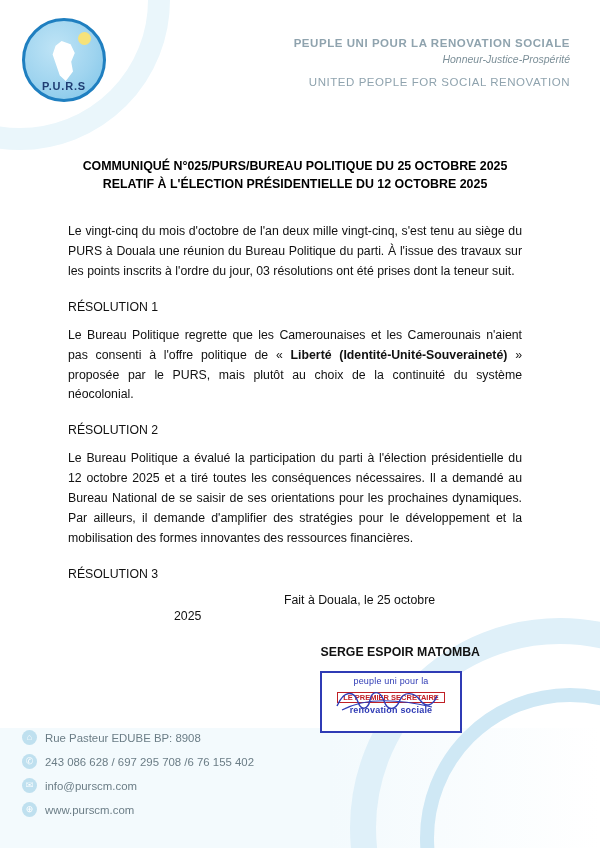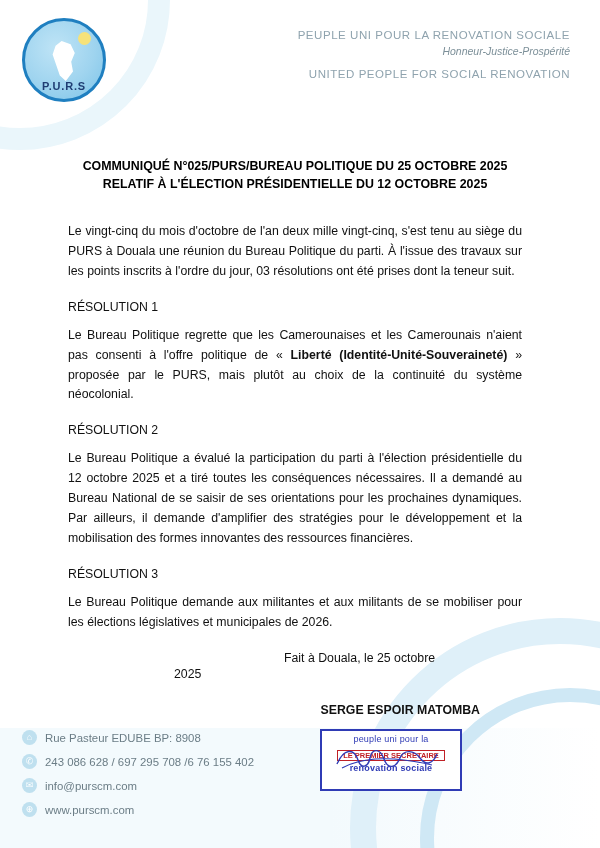--- a/index.html
+++ b/index.html
@@ -120,21 +120,22 @@
   .header-titles {
     margin-left: auto;
     text-align: right;
     padding-top: 10px;
     line-height: 1.35;
   }
   .header-titles .l1 {
     font-size: 11.5px;
     letter-spacing: 0.55px;
     color: #8fa3ae;
-    font-weight: normal;
+    font-weight: bold;
+    margin-top: 8px;
   }
   .header-titles .l2 {
     font-size: 10.5px;
     font-style: italic;
     color: #7d9099;
     margin-bottom: 9px;
   }
   .header-titles .l3 {
     font-size: 11.5px;
     letter-spacing: 0.55px;
@@ -302,21 +303,20 @@
 
     <p class="para">Le vingt-cinq du mois d'octobre de l'an deux mille vingt-cinq, s'est tenu au siège du PURS à Douala une réunion du Bureau Politique du parti. À l'issue des travaux sur les points inscrits à l'ordre du jour, 03 résolutions ont été prises dont la teneur suit.</p>
 
     <p class="res-head">RÉSOLUTION 1</p>
     <p class="para"><span>Le Bureau Politique regrette que les Camerounaises et les Camerounais n'aient pas consenti à l'offre politique de « </span><span class="bold-inline">Liberté (Identité-Unité-Souveraineté)</span><span> » proposée par le PURS, mais plutôt au choix de la continuité du système néocolonial.</span></p>
 
     <p class="res-head">RÉSOLUTION 2</p>
     <p class="para">Le Bureau Politique a évalué la participation du parti à l'élection présidentielle du 12 octobre 2025 et a tiré toutes les conséquences nécessaires. Il a demandé au Bureau National de se saisir de ses orientations pour les prochaines dynamiques.  Par ailleurs, il demande d'amplifier des stratégies pour le développement et la mobilisation des formes innovantes des ressources financières.</p>
 
     <p class="res-head">RÉSOLUTION 3</p>
-    <p class="para">Le Bureau Politique demande aux militantes et aux militants de se mobiliser pour les élections législatives et municipales de 2026.</p>
 
     <div class="sign-area">
       <div class="sign-place">
         <span>Fait à Douala, le 25 octobre</span>
         <span class="second-line">2025</span>
       </div>
       <div class="sign-name">SERGE ESPOIR MATOMBA</div>
 
       <div class="stamp">
         <div class="s1">peuple uni pour la</div>

